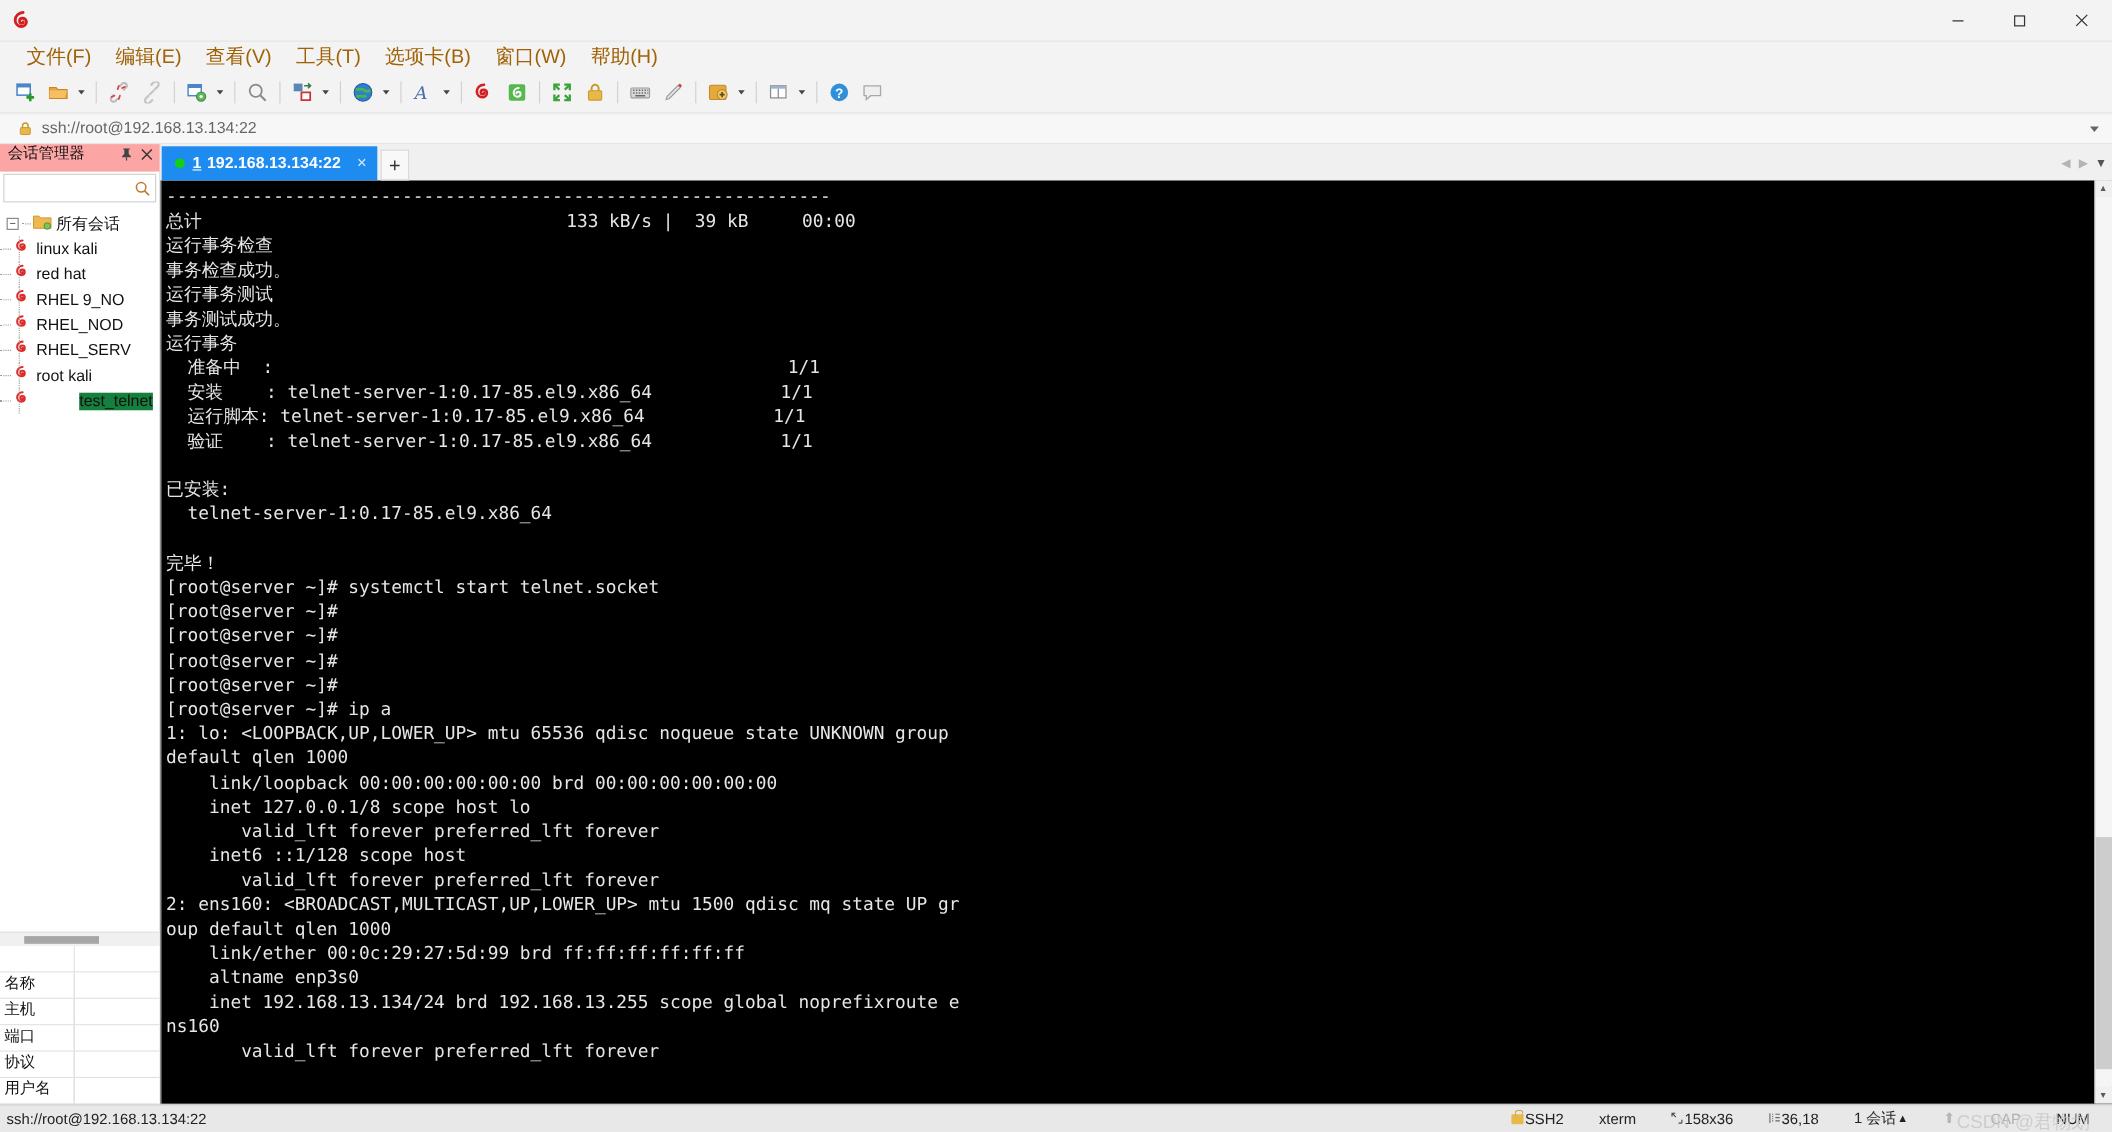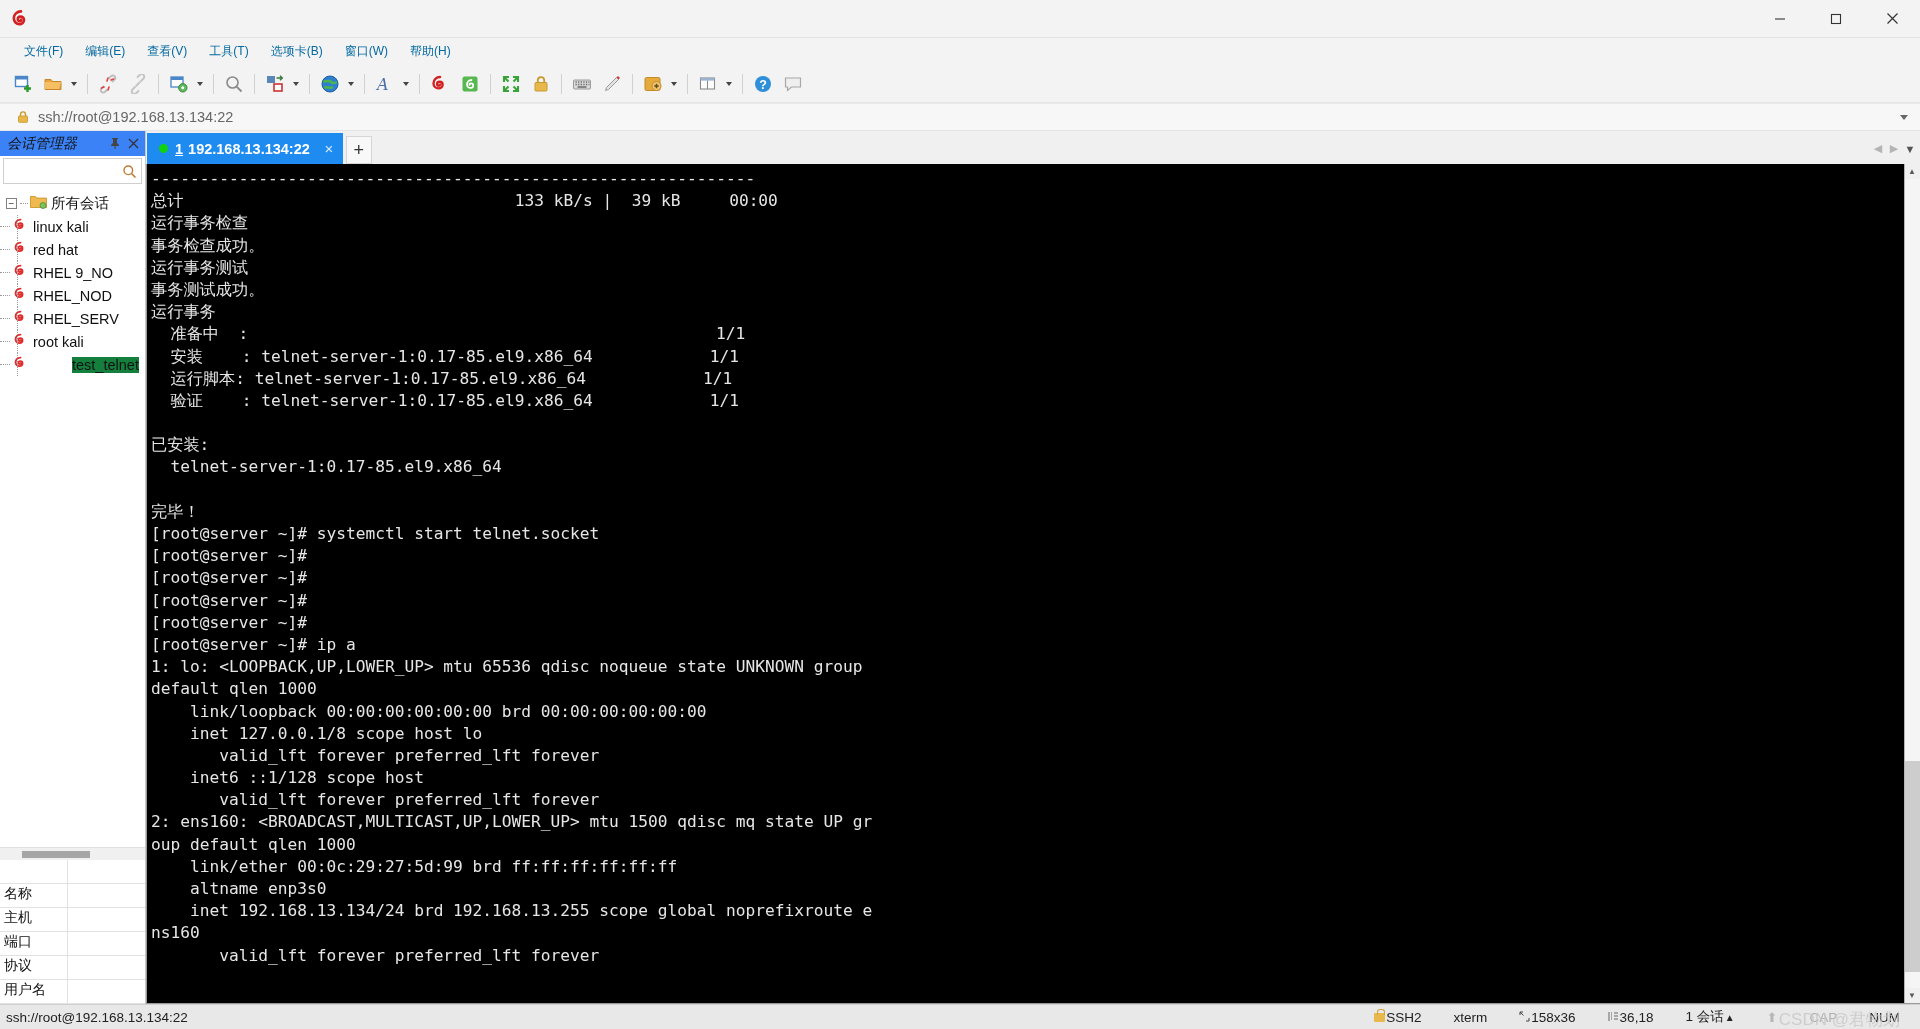--- a/index.html
+++ b/index.html
@@ -44,21 +44,21 @@
   .win-btn svg { display: block; }
 
   
   .menubar {
     height: 27px; flex: 0 0 27px;
     display: flex; align-items: center;
     background: #f3f3f3;
     padding-left: 13px;
   }
   .menu-item {
-    font-size: 12px; color: #0369a1;
+    font-size: 18px; color: #a16207;
     padding: 3px 11px 4px 11px;
     white-space: nowrap; cursor: default;
   }
 
   
   .toolbar {
     height: 38px; flex: 0 0 38px;
     display: flex; align-items: center;
     background: #f3f3f3;
     padding-left: 8px;
@@ -123,24 +123,23 @@
   
   .sidebar {
     width: 146px; flex: 0 0 146px;
     display: flex; flex-direction: column;
     background: #ffffff;
     border-right: 1px solid #c8c8c8;
     min-height: 0;
   }
   .sb-header {
     height: 25px; flex: 0 0 25px;
-    display: flex; align-items: center;
-    background: #3b82f6;
+    display: flex; align-items: flex-start;
+    background: #fca5a5;
     padding: 0 4px 0 7px;
-    font-style: italic;
   }
   .sb-title { font-size: 14px; color: #111; flex: 1 1 auto; }
   .sb-hbtn {
     width: 16px; height: 18px;
     display: flex; align-items: center; justify-content: center;
     margin-left: 2px;
   }
   .sb-search {
     height: 26px; flex: 0 0 26px;
     display: flex; align-items: center;

